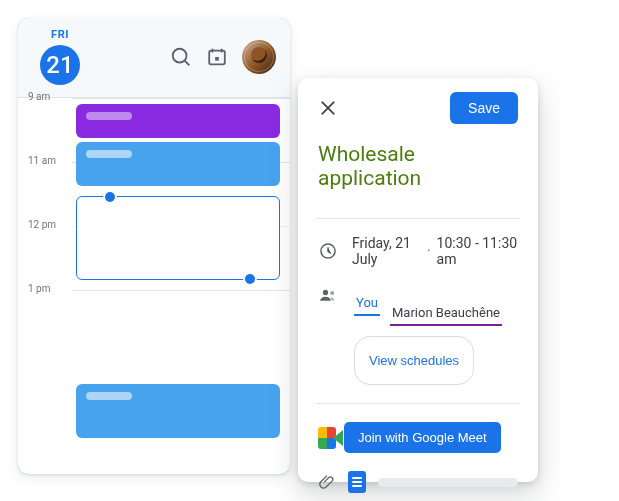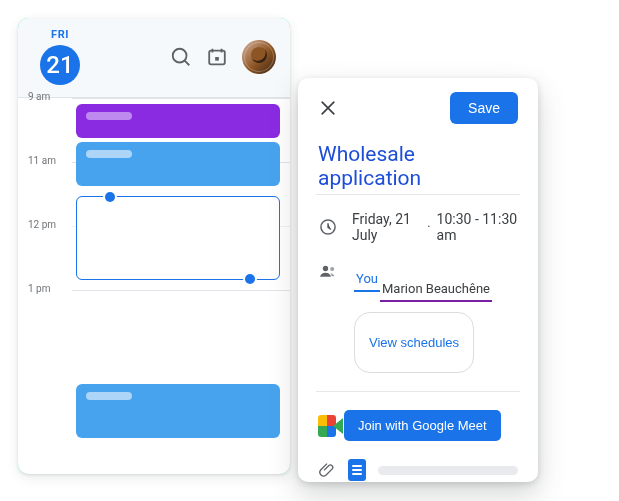--- a/index.html
+++ b/index.html
@@ -142,49 +142,49 @@
   .panel-topbar { display:flex; align-items:center; justify-content:space-between; margin-bottom: 18px; }
   .close-x { width:20px; height:20px; color:#3c4043; cursor:pointer; }
   .save-btn {
     background:#1a73e8; color:#fff;
     font-size: 14px; font-weight:500;
     padding: 8px 18px; border-radius:6px;
     cursor:pointer; border:none;
   }
   .panel-title {
     font-size: 21px;
-    color:#1d4ed8;
+    color:#4d7c0f;
     font-weight: 400;
-    margin-bottom: 4px;
+    margin-bottom: 28px;
   }
   .divider { border-top:1px solid #e5e7eb; margin: 0 -2px; }
 
   .row { display:flex; align-items:center; gap:14px; margin-top:16px; }
   .row .ricon { width:20px; height:20px; color:#5f6368; flex-shrink:0; }
   .datetime { font-size:14px; color:#3c4043; display:flex; gap:6px; align-items:center; }
   .dot-sep { color:#5f6368; }
 
   .attendees { display:flex; flex-direction:column; gap:10px; }
-  .chips { display:flex; align-items:center; margin-left: 2px; }
+  .chips { display:flex; gap:10px; align-items:center; margin-left: 2px; }
   .chip {
     font-size: 13px; padding: 2px 2px 4px 2px;
     border-bottom: 2px solid transparent;
   }
   .chip.you  { color:#1a73e8; border-bottom-color:#1a73e8; }
   .chip.other{ color:#3c4043; border-bottom-color:#7b1fa2;margin-top:20px; }
 
   .view-sched {
     align-self:flex-start;
     margin-left: 2px;
     font-size: 13px;
     color:#1a73e8;
     background:#fff;
     border:1px solid #dadce0;
     border-radius: 16px;
-    padding: 22px 14px;
+    padding: 16px 14px;
     cursor:pointer;
   }
 
   .meet-row { display:flex; align-items:center; margin-top:18px; }
   .meet-logo {
     width:26px; height:22px; position:relative; flex-shrink:0;
   }
   .meet-logo .sq {
     position:absolute; left:0; top:0; width:18px; height:22px; border-radius:3px;
     background:

